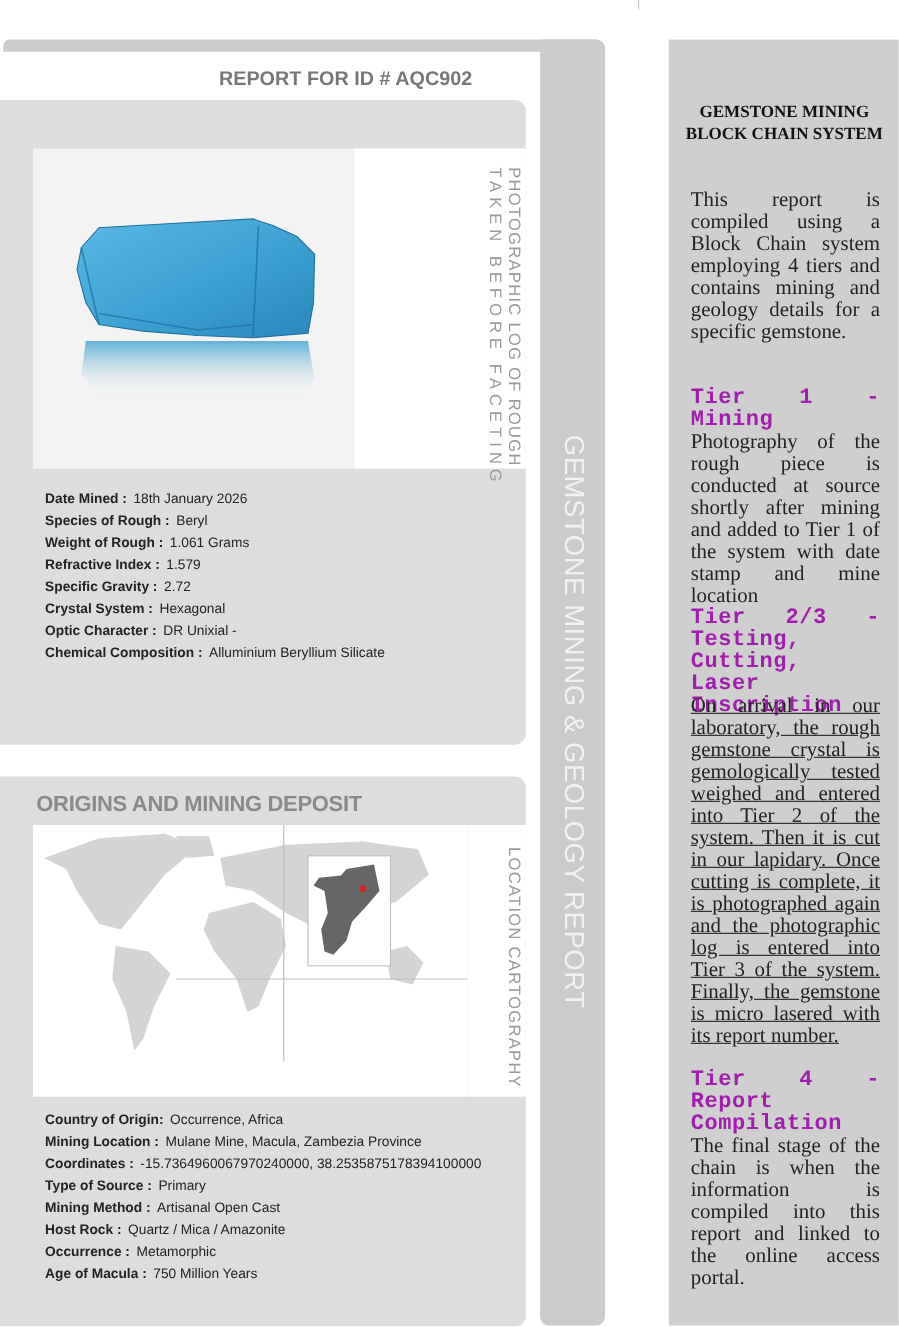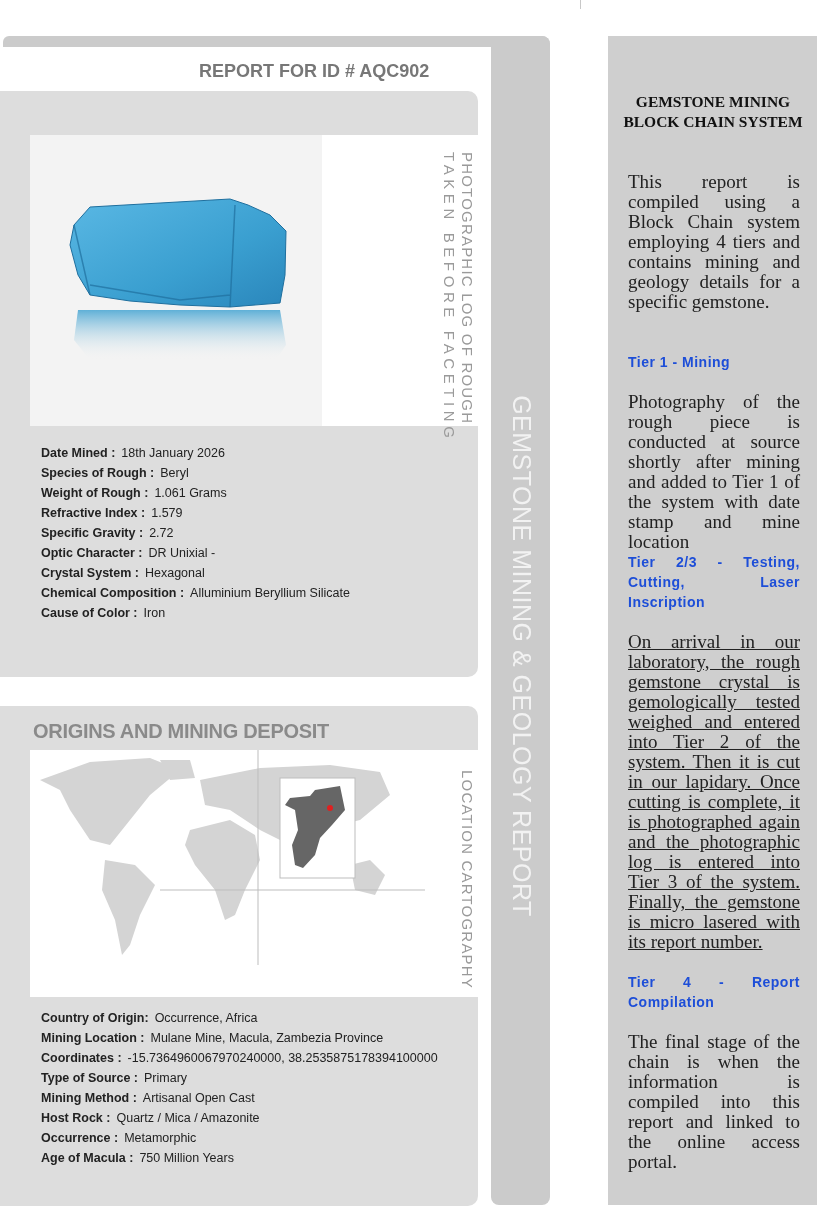--- a/index.html
+++ b/index.html
@@ -19,21 +19,21 @@
   .vtext { position:absolute; writing-mode:vertical-rl; color:#9a9a9a; font-size:15px; letter-spacing:1.2px; line-height:18px; }
   .fields { position:absolute; left:41px; font-size:12.5px; color:#222; }
   .fields .row { height:20px; line-height:20px; white-space:nowrap; }
   .fields .lbl { font-weight:bold;margin-top:27px; }
   .fields .val { margin-left:6px; }
   .map { position:absolute; left:30px; top:750px; width:395px; height:247px; background:#ffffff; }
   .map-side { position:absolute; left:425px; top:750px; width:53px; height:247px; background:#ffffff; }
   .sidebar { position:absolute; left:608px; top:36px; width:218px; height:1169px; background:#cfcfcf; }
   .sb-title { position:absolute; left:0; top:56px; width:210px; text-align:center; font-family:"Liberation Serif", serif; font-weight:bold; font-size:15.5px; line-height:20px; color:#111; }
   .sb-block { position:absolute; left:20px; width:172px; font-family:"Liberation Serif", serif; font-size:19px; line-height:20px; color:#222; text-align:justify; }
-  .sb-head { position:absolute; left:20px; width:172px; font-family:Liberation Sans, sans-serif; font-weight:bold; font-size:14px; line-height:20px; color:#1d4ed8; text-align:justify; letter-spacing:0.5px; }
+  .sb-head { position:absolute; left:20px; width:172px; font-family:Liberation Mono, monospace; font-weight:bold; font-size:20px; line-height:20px; color:#a21caf; text-align:justify; letter-spacing:0.5px; }
 </style>
 </head>
 <body>
 
 <div class="tick"></div>
 <div class="topbar"></div>
 <div class="vbar"></div>
 <div class="vbar-text">
   <span>GEMSTONE MINING &amp; GEOLOGY REPORT</span>
 </div>
@@ -65,24 +65,23 @@
   <div>PHOTOGRAPHIC LOG OF ROUGH</div>
   <div style="letter-spacing:4.6px;">TAKEN BEFORE FACETING</div>
 </div>
 
 <div class="fields" style="top:443px;">
   <div class="row"><span class="lbl">Date Mined :</span><span class="val">18th January 2026</span></div>
   <div class="row"><span class="lbl">Species of Rough :</span><span class="val">Beryl</span></div>
   <div class="row"><span class="lbl">Weight of Rough :</span><span class="val">1.061 Grams</span></div>
   <div class="row"><span class="lbl">Refractive Index :</span><span class="val">1.579</span></div>
   <div class="row"><span class="lbl">Specific Gravity :</span><span class="val">2.72</span></div>
+  <div class="row"><span class="lbl">Crystal System :</span><span class="val">Hexagonal</span></div>
   <div class="row"><span class="lbl">Optic Character :</span><span class="val">DR Unixial -</span></div>
-  <div class="row"><span class="lbl">Crystal System :</span><span class="val">Hexagonal</span></div>
   <div class="row"><span class="lbl">Chemical Composition :</span><span class="val">Alluminium Beryllium Silicate</span></div>
-  <div class="row"><span class="lbl">Cause of Color :</span><span class="val">Iron</span></div>
 </div>
 
 <div class="panel p2"></div>
 <div class="panel-title" style="top:720px;">ORIGINS AND MINING DEPOSIT</div>
 <div class="map">
   <svg width="395" height="247" viewBox="0 0 395 247">
     <g fill="#d4d4d4">
       <path d="M10 30 L60 12 L120 8 L150 20 L120 45 L100 70 L80 95 L60 90 L40 60 L30 40 Z"></path>
       <path d="M130 10 L160 10 L165 28 L140 30 Z"></path>
       <path d="M75 110 L105 115 L125 135 L110 165 L100 195 L92 205 L85 170 L72 140 Z"></path>

